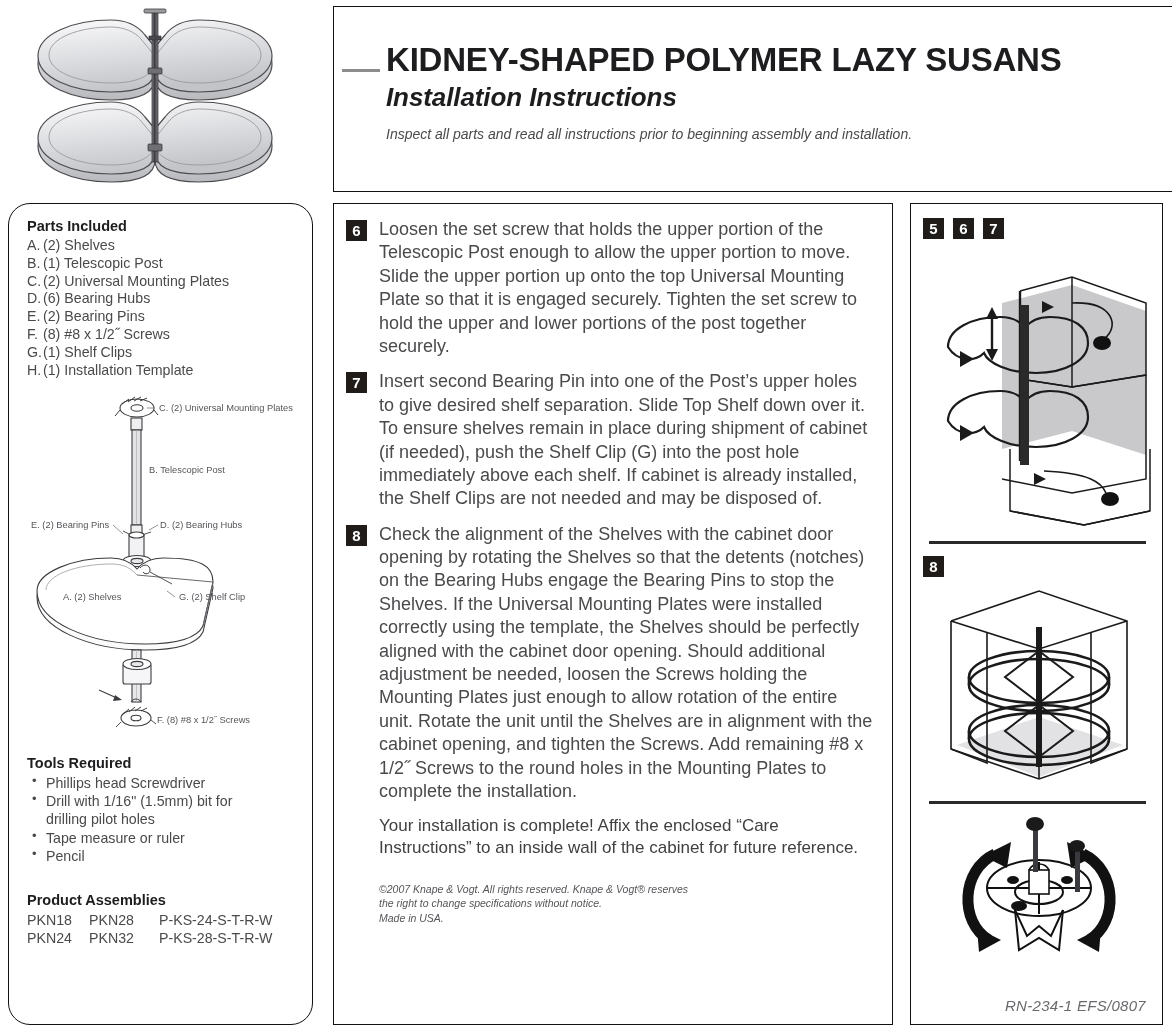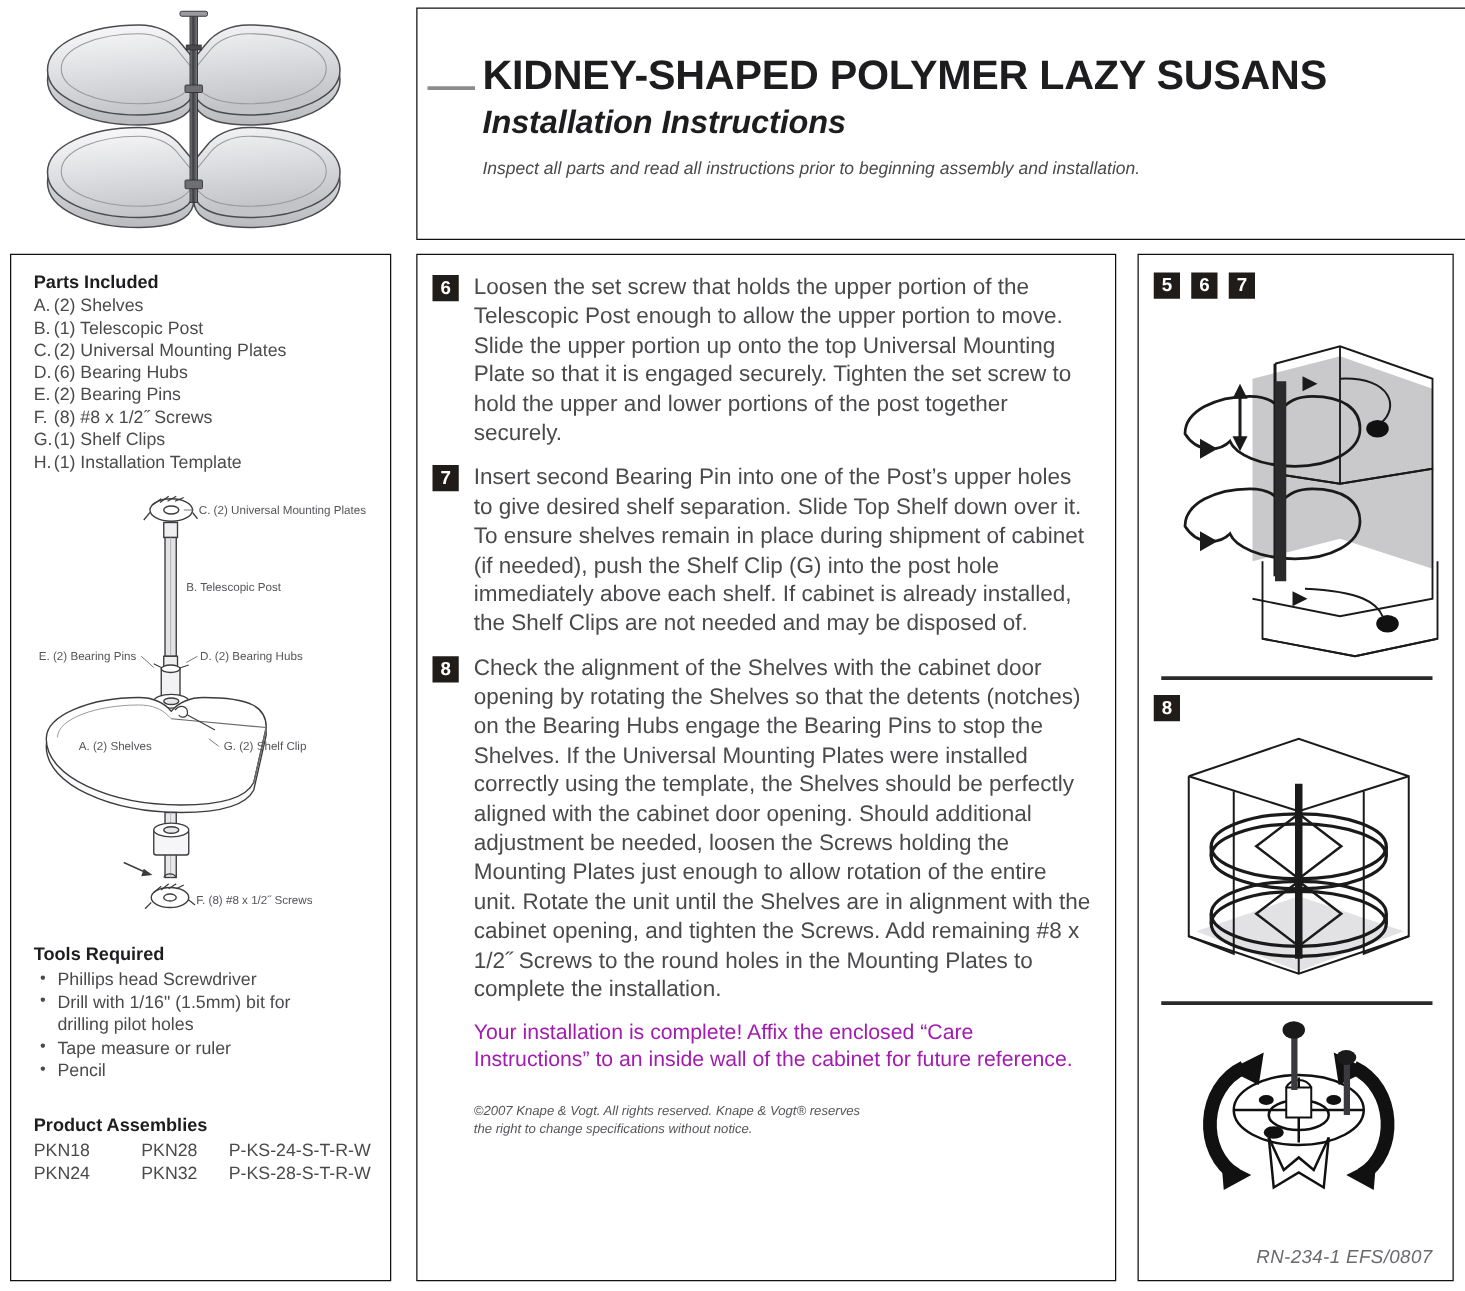--- a/index.html
+++ b/index.html
@@ -17,48 +17,48 @@
   .hdr-inner{padding:36px 0 0 52px;position:relative;}
   .hdr-dash{position:absolute;left:8px;top:62px;width:38px;height:3px;background:#8c8c8e;}
   .hdr-title{font-size:33px;font-weight:bold;color:#1d1d1f;letter-spacing:-0.2px;
              line-height:1.05;white-space:nowrap;}
   .hdr-sub{font-size:26px;font-weight:bold;font-style:italic;color:#1d1d1f;
            margin-top:4px;letter-spacing:-0.1px;}
   .hdr-note{font-size:14px;font-style:italic;color:#4a4a4d;margin-top:12px;
             line-height:1.42;}
 
   
-  #left{left:8px;top:203px;width:305px;height:822px;}
+  #left{left:8px;top:203px;width:305px;height:822px;border-radius:22px;}
   .lc{padding:14px 14px 0 18px;}
   .h-bold{font-size:14.5px;font-weight:bold;color:#1d1d1f;margin:0 0 3px 0;}
   .parts-list{list-style:none;margin:0;padding:0;}
   .parts-list li{font-size:14.2px;line-height:1.255;color:#4a4a4d;white-space:nowrap;}
   .parts-list li .pl-key{display:inline-block;width:16px;}
 
   #explode{margin-top:12px;}
   .tools{margin-top:4px;}
   .tools ul{list-style:none;margin:0;padding:0;}
   .tools li{font-size:14.2px;line-height:1.30;color:#4a4a4d;position:relative;
             padding-left:19px;}
   .tools li .bullet{position:absolute;left:5px;top:-1px;font-size:13px;color:#4a4a4d;}
   .tools li.cont{padding-left:19px;}
   .assy{margin-top:26px;}
   .assy-row{font-size:14.2px;line-height:1.30;color:#4a4a4d;white-space:nowrap;}
   .assy-row span{display:inline-block;}
-  .c1{width:62px;} .c2{width:70px;margin-left:24px;}
+  .c1{width:62px;} .c2{width:70px;}
 
   
   #mid{left:333px;top:203px;width:560px;height:822px;}
   .mc{padding:14px 16px 0 12px;}
   .step{display:flex;margin-bottom:12px;}
   .badge{width:21px;height:21px;background:#201c1a;color:#fff;font-size:15px;
          font-weight:bold;display:flex;align-items:center;justify-content:center;
          flex:0 0 21px;margin-top:2px;}
   .step-txt{margin-left:12px;font-size:18px;line-height:1.30;color:#4a4a4d;}
-  .closing{margin-left:33px;font-size:17px;line-height:1.30;color:#a21caf;margin-top:4px;}
+  .closing{margin-left:33px;font-size:17px;line-height:1.30;color:#404040;margin-top:4px;}
   .copy{margin-left:33px;margin-top:22px;font-size:10.5px;font-style:italic;
         line-height:1.38;color:#55555a;}
 
   
   #right{left:910px;top:203px;width:253px;height:822px;}
   .rc{padding:12px 10px 0 12px;position:relative;height:100%;box-sizing:border-box;}
   .badge-row{display:flex;gap:9px;margin-bottom:4px;}
   .rule{height:3px;background:#2a2a2a;margin:8px 6px 10px 6px;}
   .fig{display:flex;justify-content:center;}
   .refcode{position:absolute;right:16px;bottom:10px;font-size:15px;
@@ -270,20 +270,21 @@
       <div class="step-txt">Insert second Bearing Pin into one of the Post’s upper holes to give desired shelf separation.  Slide Top Shelf down over it. To ensure shelves remain in place during shipment of cabinet (if needed), push the Shelf Clip (G) into the post hole immediately above each shelf. If cabinet is already installed, the Shelf Clips are not needed and may be disposed of.</div>
     </div>
     <div class="step">
       <div class="badge">8</div>
       <div class="step-txt">Check the alignment of the Shelves with the cabinet door opening by rotating the Shelves so that the detents (notches) on the Bearing Hubs engage the Bearing Pins to stop the Shelves.  If the Universal Mounting Plates were installed correctly using the template, the Shelves should be perfectly aligned with the cabinet door opening.  Should additional adjustment be needed, loosen the Screws holding the Mounting Plates just enough to allow rotation of the entire unit.  Rotate the unit until the Shelves are in alignment with the cabinet opening, and tighten the Screws.  Add remaining #8 x 1/2˝ Screws to the round holes in the Mounting Plates to complete the installation.</div>
     </div>
     <div class="closing">Your installation is complete!  Affix the enclosed “Care Instructions” to an inside wall of the cabinet for future reference.</div>
     <div class="copy">
       <div>©2007 Knape &amp; Vogt. All rights reserved. Knape &amp; Vogt® reserves</div>
       <div>the right to change specifications without notice.</div>
+      <div>Made in USA.</div>
     </div>
   </div>
 </div>
 
 <div class="panel" id="right">
   <div class="rc">
     <div class="badge-row">
       <div class="badge">5</div>
       <div class="badge">6</div>
       <div class="badge">7</div>

